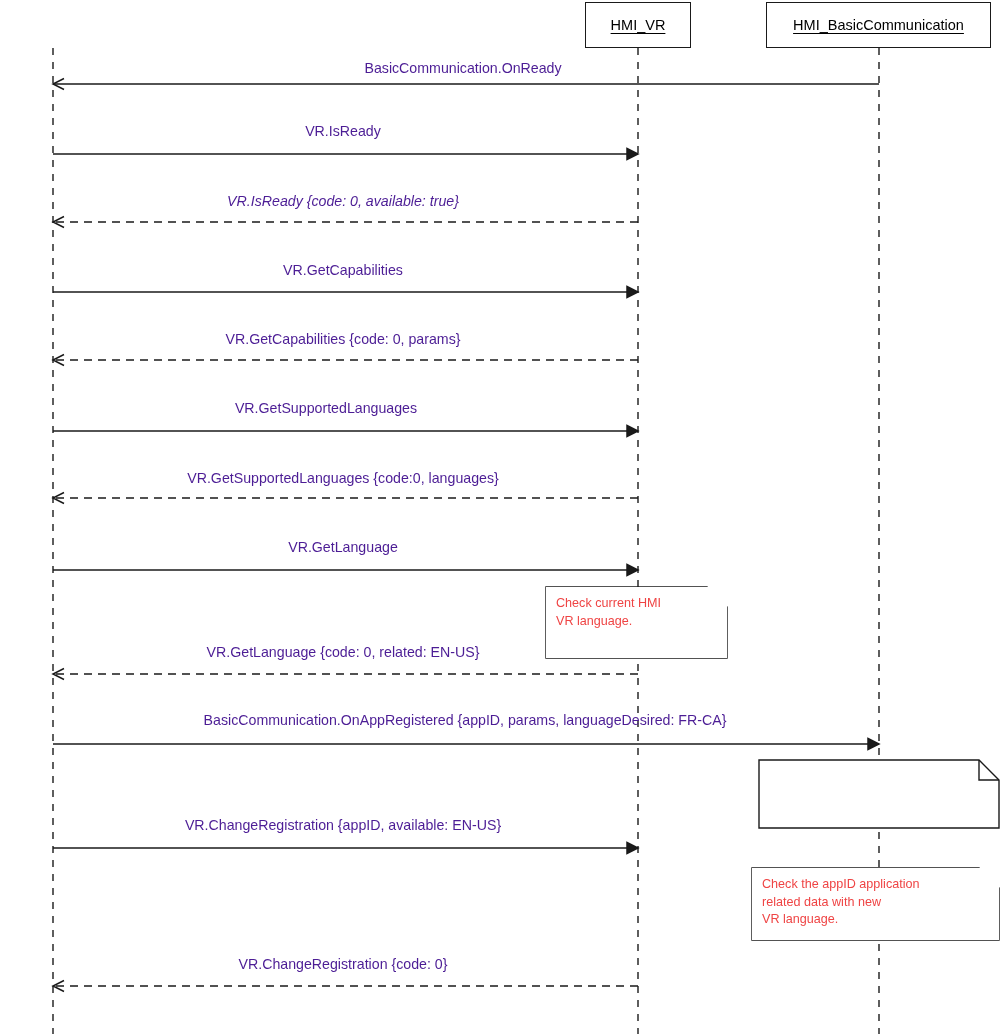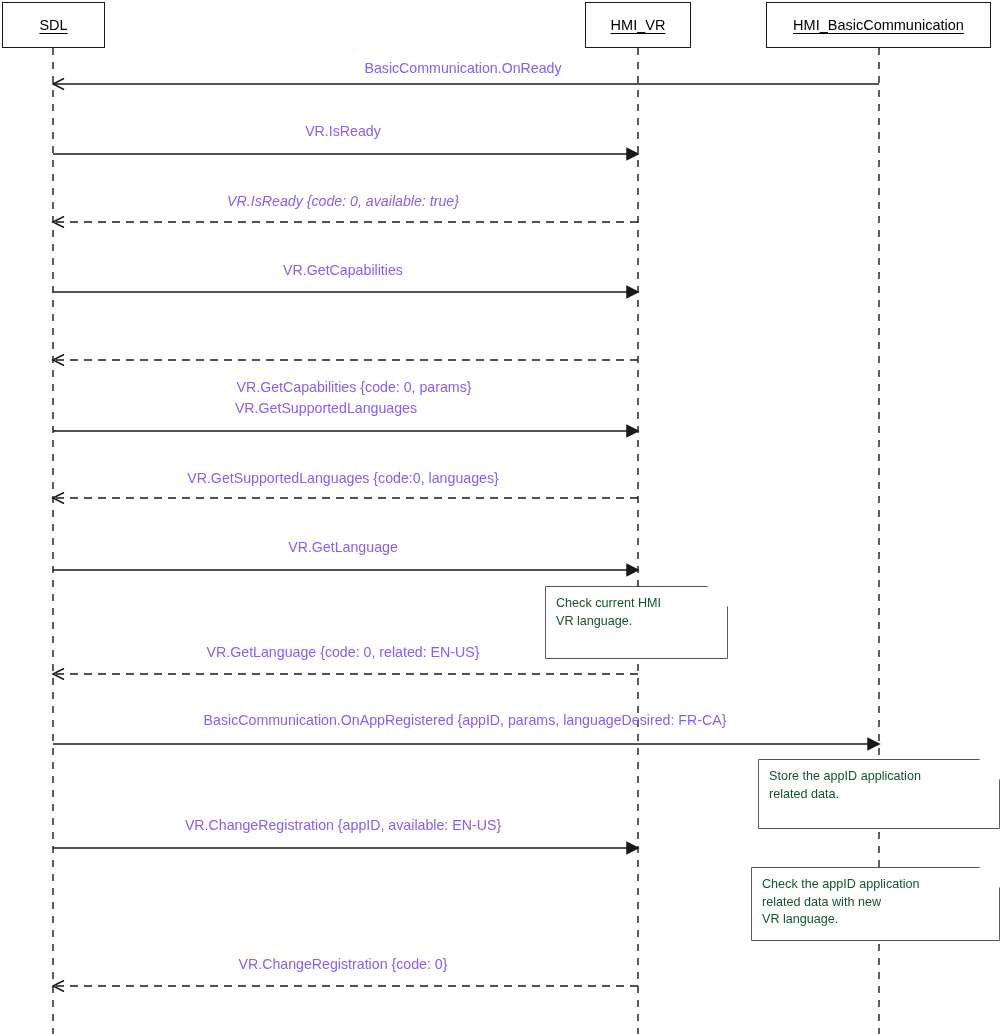--- a/index.html
+++ b/index.html
@@ -40,32 +40,32 @@
   }
   .actor-label {
     text-decoration: underline;
     text-underline-offset: 3px;
     white-space: nowrap;
   }
   .msg-label {
     position: absolute;
     font-size: 14.2px;
     line-height: 1;
-    color: #8b5cf6;
+    color: #4c1d95;
     white-space: nowrap;
     transform: translateX(-50%);
     text-align: center;
   }
   .note {
     position: absolute;
     box-sizing: border-box;
     background: #ffffff;
     font-size: 12.6px;
     line-height: 17.5px;
-    color: #14532d;
+    color: #ef4444;
     padding: 8px 10px 6px 10px;
     white-space: pre-line;
   }
   .note-text {
     display: block;
   }
 </style>
 </head>
 <body>
 
@@ -123,41 +123,36 @@
         <path d="M 64 980.5 L 53 986 L 64 991.5" fill="none" stroke="#1a1a1a" stroke-width="1.5" stroke-linejoin="miter" stroke-linecap="butt"></path>
       </g>
       <path d="M 546 587 L 707 587 L 727 607 L 727 658 L 546 658 Z" fill="#ffffff" stroke="#1a1a1a" stroke-width="1.4"></path>
       <path d="M 707 587 L 707 607 L 727 607" fill="none" stroke="#1a1a1a" stroke-width="1.4"></path>
       <path d="M 759 760 L 979 760 L 999 780 L 999 828 L 759 828 Z" fill="#ffffff" stroke="#1a1a1a" stroke-width="1.4"></path>
       <path d="M 979 760 L 979 780 L 999 780" fill="none" stroke="#1a1a1a" stroke-width="1.4"></path>
       <path d="M 752 868 L 979 868 L 999 888 L 999 940 L 752 940 Z" fill="#ffffff" stroke="#1a1a1a" stroke-width="1.4"></path>
       <path d="M 979 868 L 979 888 L 999 888" fill="none" stroke="#1a1a1a" stroke-width="1.4"></path>
     </svg>
 
-<div class="actor-box" style="left: 2px; top: 2px; width: 103px; height: 46px;">
-      <span class="actor-label">SDL</span>
-    </div>
     <div class="actor-box" style="left: 585px; top: 2px; width: 106px; height: 46px;">
       <span class="actor-label">HMI_VR</span>
     </div>
     <div class="actor-box" style="left: 766px; top: 2px; width: 225px; height: 46px;">
       <span class="actor-label">HMI_BasicCommunication</span>
     </div>
     <div class="msg-label" style="left: 463px; top: 61px;">BasicCommunication.OnReady</div>
     <div class="msg-label" style="left: 343px; top: 124px;">VR.IsReady</div>
     <div class="msg-label" style="left: 343px; top: 194px; font-style: italic;">VR.IsReady {code: 0, available: true}</div>
     <div class="msg-label" style="left: 343px; top: 263px;">VR.GetCapabilities</div>
-    <div class="msg-label" style="left: 354px; top: 332px; margin-top: 48px;">VR.GetCapabilities {code: 0, params}</div>
+    <div class="msg-label" style="left: 343px; top: 332px;">VR.GetCapabilities {code: 0, params}</div>
     <div class="msg-label" style="left: 326px; top: 401px;">VR.GetSupportedLanguages</div>
     <div class="msg-label" style="left: 343px; top: 471px;">VR.GetSupportedLanguages {code:0, languages}</div>
     <div class="msg-label" style="left: 343px; top: 540px; text-align: center;">VR.GetLanguage</div>
     <div class="msg-label" style="left: 343px; top: 645px;">VR.GetLanguage {code: 0, related: EN-US}</div>
     <div class="msg-label" style="left: 465px; top: 713px;">BasicCommunication.OnAppRegistered {appID, params, languageDesired: FR-CA}</div>
     <div class="msg-label" style="left: 343px; top: 818px;">VR.ChangeRegistration {appID, available: EN-US}</div>
     <div class="msg-label" style="left: 343px; top: 957px;">VR.ChangeRegistration {code: 0}</div>
     <div class="note" style="left: 546px; top: 587px; width: 181px; height: 71px;"><span class="note-text">Check current HMI
 VR language.</span></div>
-    <div class="note" style="left: 759px; top: 760px; width: 240px; height: 68px;"><span class="note-text">Store the appID application
-related data.</span></div>
     <div class="note" style="left: 752px; top: 868px; width: 247px; height: 72px;"><span class="note-text">Check the appID application
 related data with new
  VR  language.</span></div>
   </div>
 
 </body></html>

